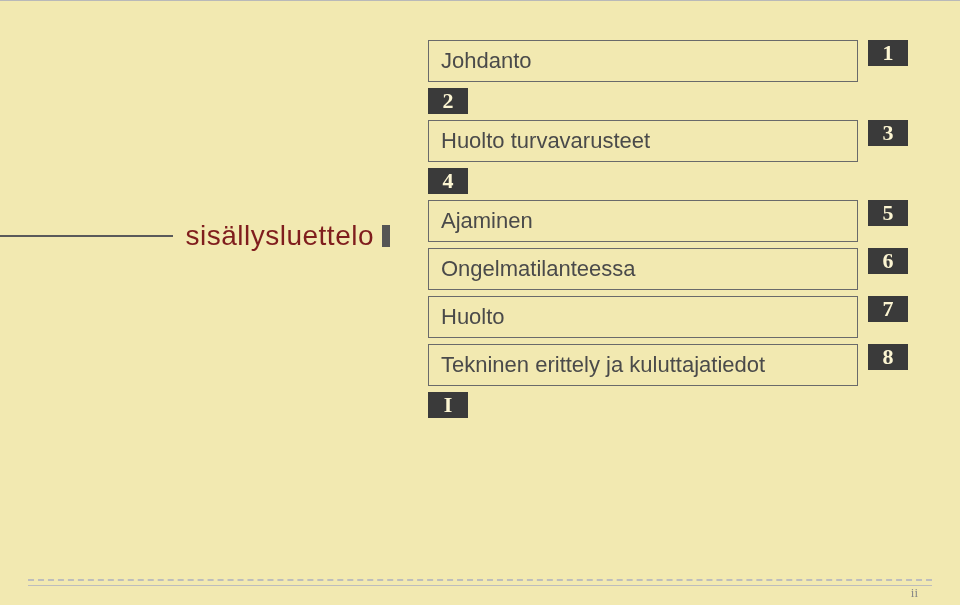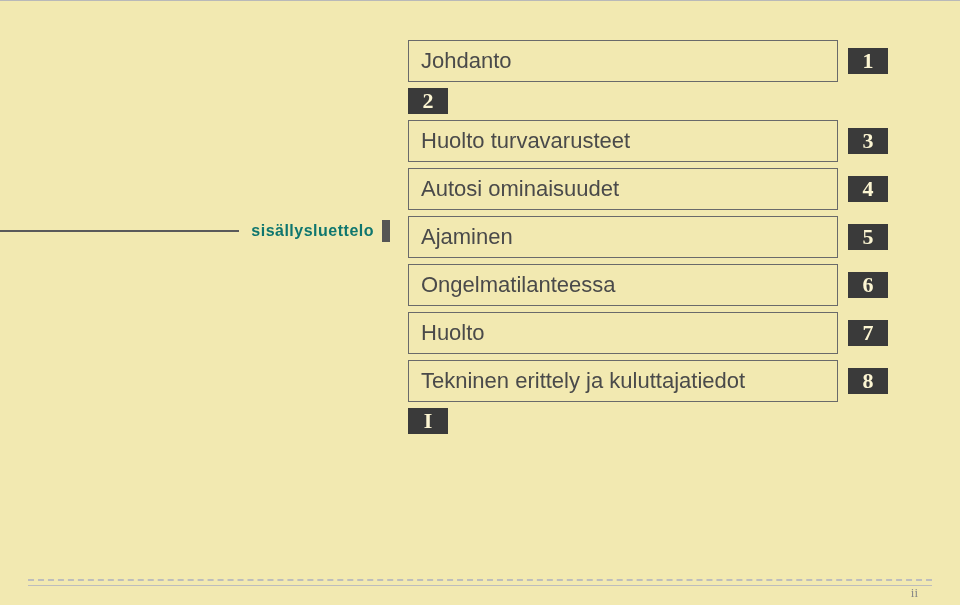--- a/index.html
+++ b/index.html
@@ -31,42 +31,42 @@
     display: flex;
     align-items: center;
     margin-top: 180px;
   }
   .rule-line {
     flex: 1;
     border-top: 2px solid #5a5a5a;
     margin-right: 12px;
   }
   .toc-label {
-    color: #0f766e;
-    font-size: 16px;
+    color: #7f1d1d;
+    font-size: 28px;
     letter-spacing: 0.5px;
     margin-right: 8px;
-    font-weight: bold;
   }
   .marker {
     width: 8px;
     height: 22px;
     background: #555;
     margin-right: 10px;
   }
   .list-col {
     display: flex;
     flex-direction: column;
     gap: 6px;
     margin-left: 8px;
   }
   .row {
     display: flex;
-    align-items: center;
+    align-items: flex-start;
     gap: 10px;
+    margin-left: 20px;
   }
   .item-box {
     width: 430px;
     border: 1.5px solid #6a6a6a;
     padding: 7px 12px;
     font-size: 22px;
     color: #4a4a4a;
     background: transparent;
   }
   .num-box {
@@ -126,21 +126,20 @@
       <div class="num-box">1</div>
     </div>
     <div class="row">
       <div class="num-box">2</div>
     </div>
     <div class="row">
       <div class="item-box">Huolto turvavarusteet</div>
       <div class="num-box">3</div>
     </div>
     <div class="row">
-      <div class="item-box">Autosi ominaisuudet</div>
       <div class="num-box">4</div>
     </div>
     <div class="row">
       <div class="item-box">Ajaminen</div>
       <div class="num-box">5</div>
     </div>
     <div class="row">
       <div class="item-box">Ongelmatilanteessa</div>
       <div class="num-box">6</div>
     </div>

